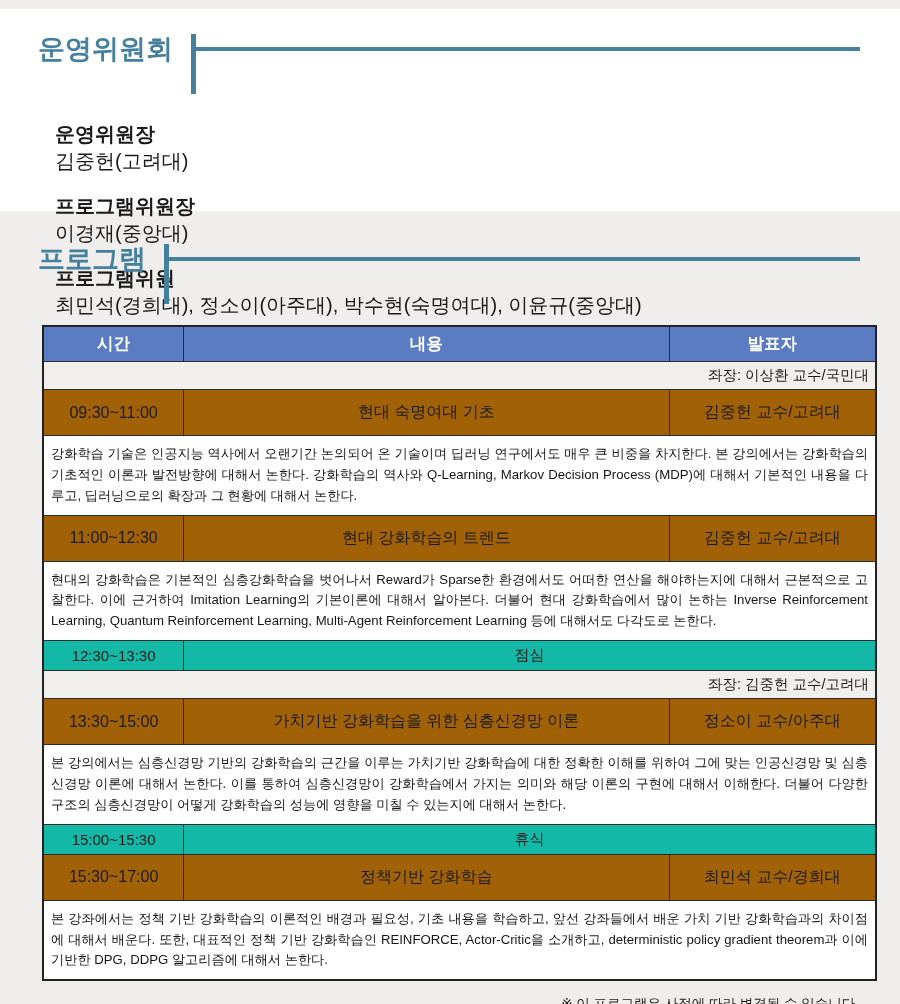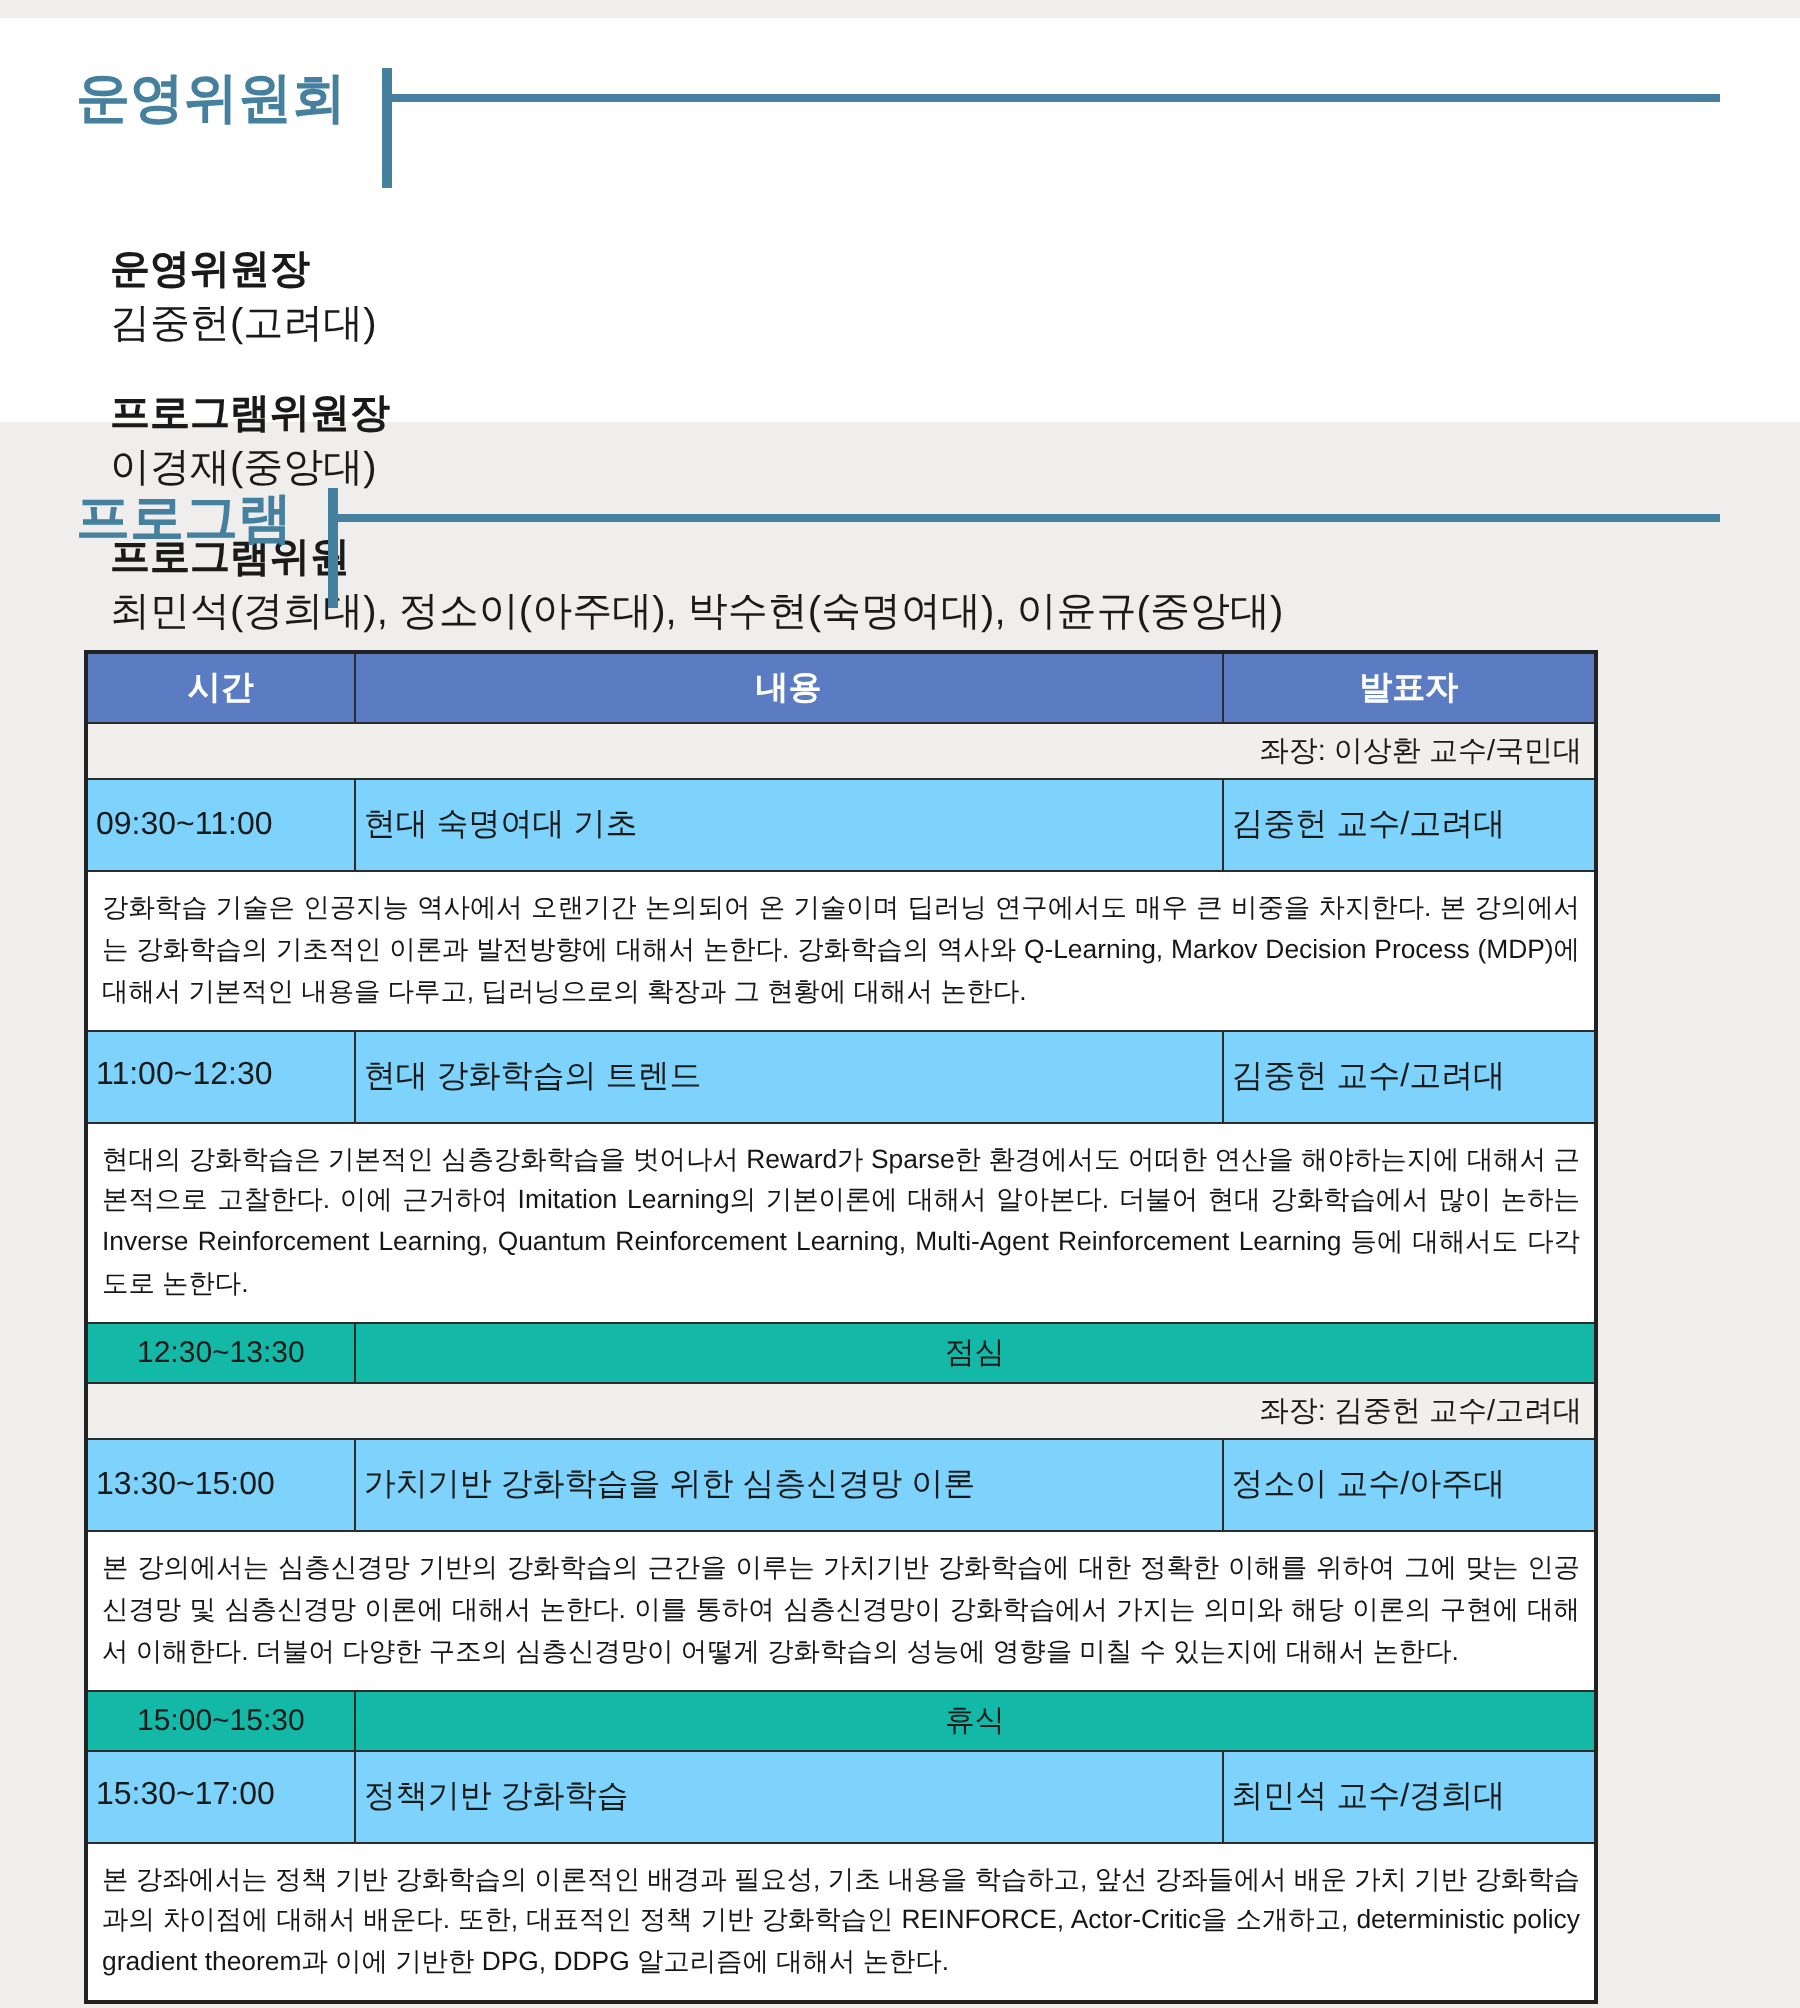--- a/index.html
+++ b/index.html
@@ -34,42 +34,42 @@
 
   
   .committee-list { margin: 26px 0 0 17px; }
   .c-row { display: flex; margin-bottom: 18px; font-size: 20px; flex-direction: column; }
   .c-label { width: 180px; font-weight: bold; }
   .c-value { flex: 1; }
 
   
   .program-section { padding: 32px 40px 0 38px; }
   .program-table {
-    width: 757px;
+    width: 835px;
     margin: 20px 0 0 4px;
     border-collapse: collapse;
     border: 2px solid #222222;
   }
   .program-table th, .program-table td { border: 1px solid #2b2b2b; }
   .program-table th {
     background: #5b7bc3;
     color: #ffffff;
     font-size: 16.5px;
     font-weight: bold;
     padding: 6px 0;
   }
   tr.chair td {
     background: #f0efeb;
     text-align: right;
     font-size: 14.5px;
     padding: 4px 6px;
   }
   tr.session td {
-    background: #7dd3fc;
-    text-align: left;
+    background: #a16207;
+    text-align: center;
     font-size: 16px;
     padding: 12px 4px;
   }
   tr.break td {
     background: #14b8a6;
     text-align: center;
     font-size: 15px;
     padding: 5px 4px;
   }
   tr.description td {

